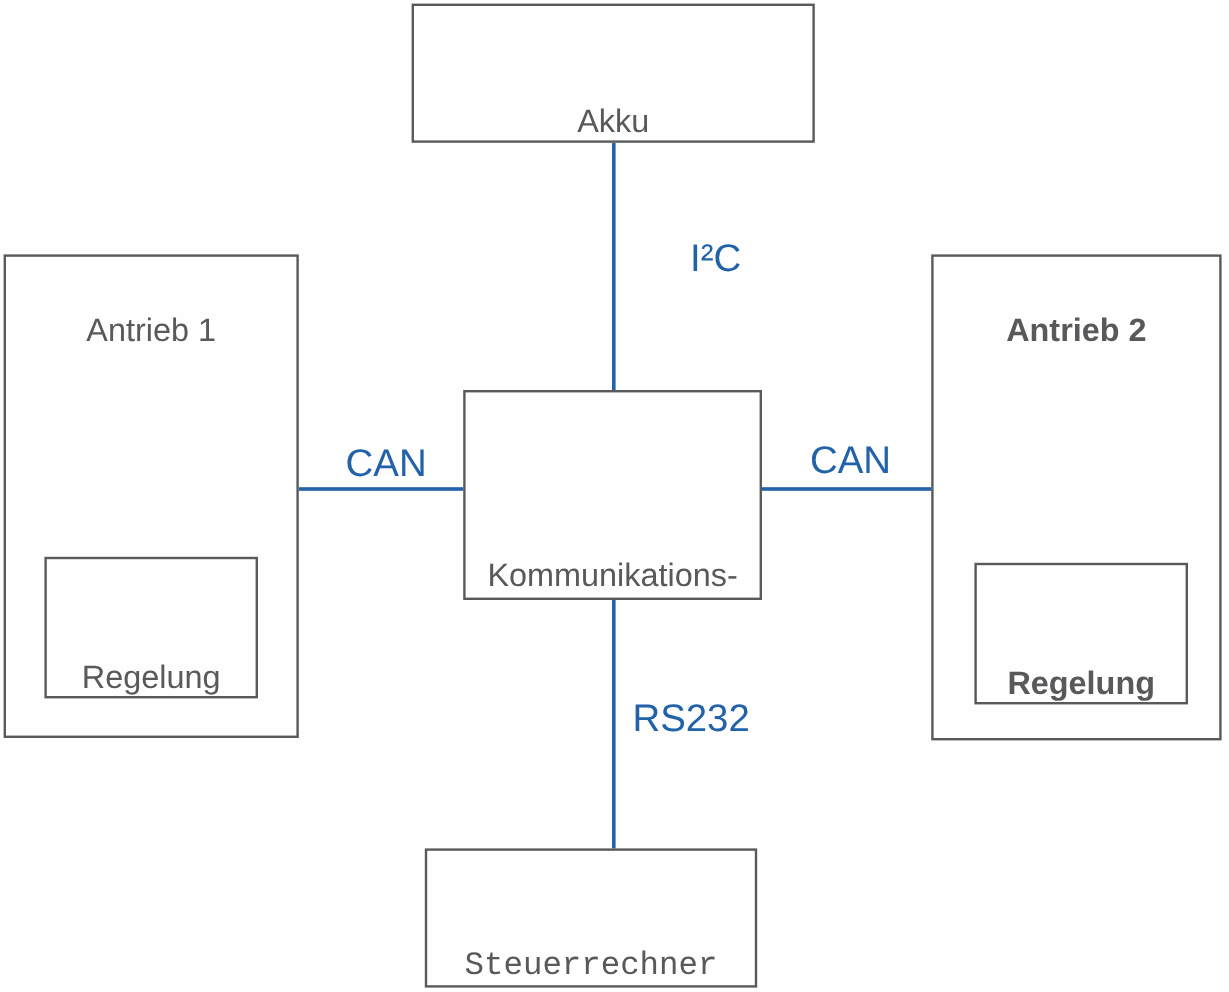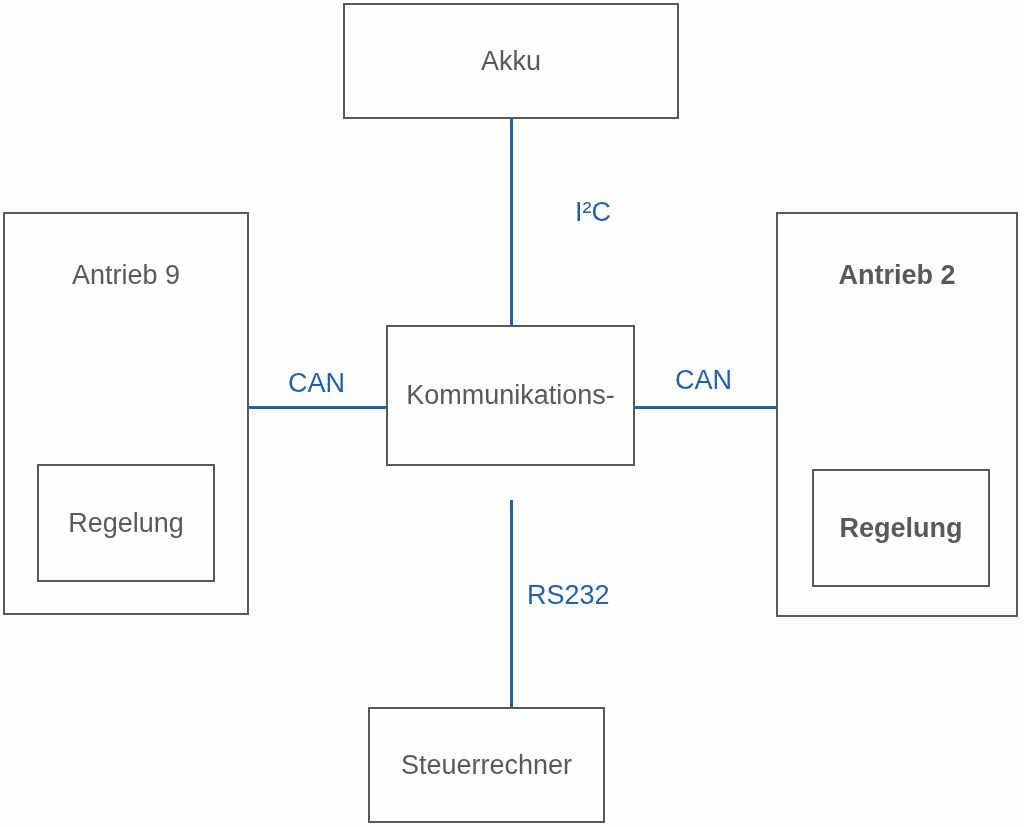--- a/index.html
+++ b/index.html
@@ -23,42 +23,42 @@
   }
   .box {
     position: absolute;
     border: 2px solid var(--box-border);
     background: var(--bg);
     font-size: 27px;
     color: var(--label-text);
   }
   .box.centered {
     display: flex;
-    align-items: center;
+    align-items: flex-end;
     justify-content: center;
     text-align: center;
   }
   .box .top-label {
     position: absolute;
     top: 46px;
     left: 0;
     width: 100%;
     text-align: center;
   }
   .multiline {
     line-height: 1.32;
   }
   .connector {
     position: absolute;
     background: var(--connector-blue);
   }
   .edge-label {
     position: absolute;
     color: var(--connector-blue);
-    font-size: 27px;
+    font-size: 32px;
     white-space: nowrap;
   }
   .edge-label.centered-60 {
     width: 60px;
     text-align: left;
   }
 </style>
 </head>
 <body>
 
@@ -72,36 +72,36 @@
   <div class="edge-label" style="left:575px; top:197px;">I²C</div>
   <div class="edge-label centered-60" style="left:288px; top:368px;">CAN</div>
   <div class="edge-label centered-60" style="left:675px; top:365px;">CAN</div>
   <div class="edge-label" style="left:527px; top:580px;">RS232</div>
 
   <div class="box centered" style="left:343px; top:3px; width:336px; height:116px;">
     <span>Akku</span>
   </div>
 
   <div class="box" style="left:3px; top:212px; width:246px; height:403px;">
-    <div class="top-label">Antrieb 9</div>
+    <div class="top-label">Antrieb 1</div>
     <div class="box centered" style="left:32px; top:250px; width:178px; height:118px;">
       <span>Regelung</span>
     </div>
   </div>
 
   <div class="box" style="left:776px; top:212px; width:242px; height:405px;font-weight:bold;">
     <div class="top-label">Antrieb 2</div>
     <div class="box centered" style="left:34px; top:255px; width:178px; height:118px;">
       <span>Regelung</span>
     </div>
   </div>
 
-  <div class="box centered" style="left:386px; top:325px; width:249px; height:141px;">
+  <div class="box centered" style="left:386px; top:325px; width:249px; height:175px;">
     <div class="multiline">
       <div>Kommunikations-</div>
     </div>
   </div>
 
-  <div class="box centered" style="left:368px; top:707px; width:237px; height:116px;">
+  <div class="box centered" style="left:354px; top:707px; width:277px; height:116px;font-family:Liberation Mono, monospace;">
     <span>Steuerrechner</span>
   </div>
 
 </div>
 
 </body></html>

